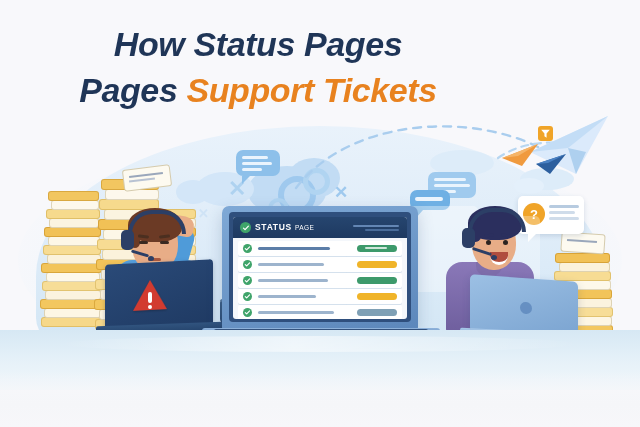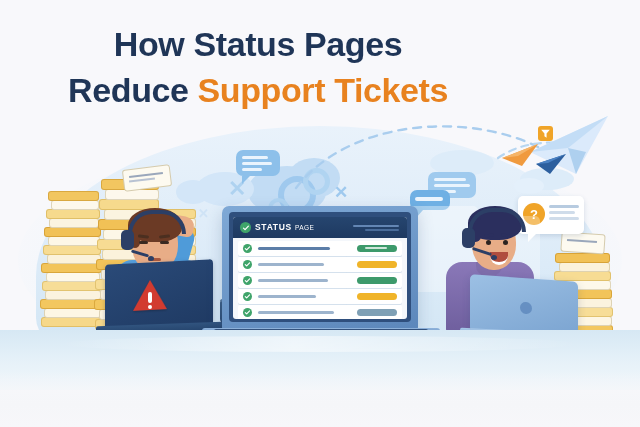--- a/index.html
+++ b/index.html
@@ -30,21 +30,21 @@
     position:absolute;left:60px;top:336px;width:520px;height:16px;
     background:linear-gradient(90deg,rgba(255,255,255,0) 0%,rgba(255,255,255,.55) 45%,rgba(255,255,255,0) 100%);
     border-radius:50%;
   }
   .fade-bottom{
     position:absolute;left:0;top:372px;width:640px;height:55px;
     background:linear-gradient(180deg,rgba(247,247,250,0) 0%, #f5f6f9 60%, #f7f7fa 100%);
   }
 
   
-  .title-wrap{position:absolute;left:0;top:22px;width:516px;text-align:center;z-index:40;}
+  .title-wrap{position:absolute;left:0;top:22px;width:516px;text-align:center;z-index:40;font-style:italic;}
   .title-line{
     font-size:34px;font-weight:700;letter-spacing:-0.4px;line-height:1.34;
     color:#1f3557;white-space:nowrap;
   }
   .title-accent{color:#e8821f;}
 
   
   .cloud{position:absolute;background:#cfe3f6;border-radius:50%;}
   .xmark{position:absolute;color:#aed2f0;font-weight:700;}
 
@@ -466,16 +466,16 @@
   <div class="lap-c-base"></div>
   <div class="lap-c-keys"></div>
   <div class="lap-c-pad"></div>
 
   <div class="desk"></div>
   <div class="desk-shine"></div>
   <div class="fade-bottom"></div>
 
   <div class="title-wrap">
     <div class="title-line">How Status Pages</div>
-    <div class="title-line"><span>Reduce </span><span class="title-accent">Support Tickets</span></div>
+    <div class="title-line"><span>Pages </span><span class="title-accent">Support Tickets</span></div>
   </div>
 
 </div>
 
 </body></html>

